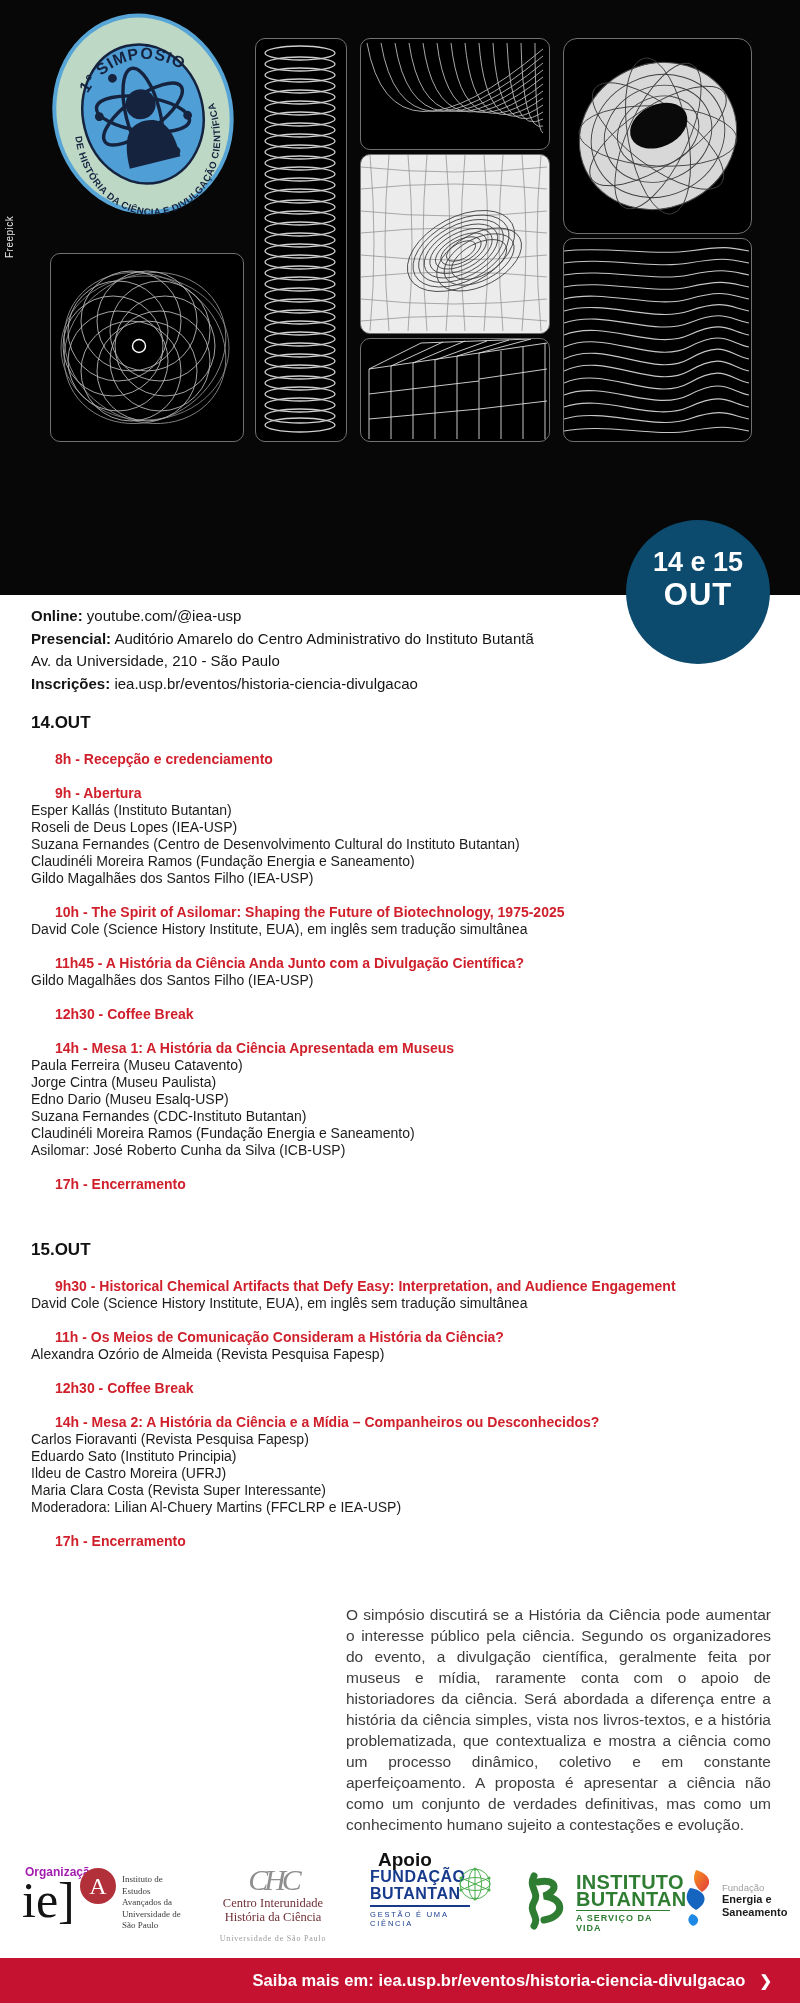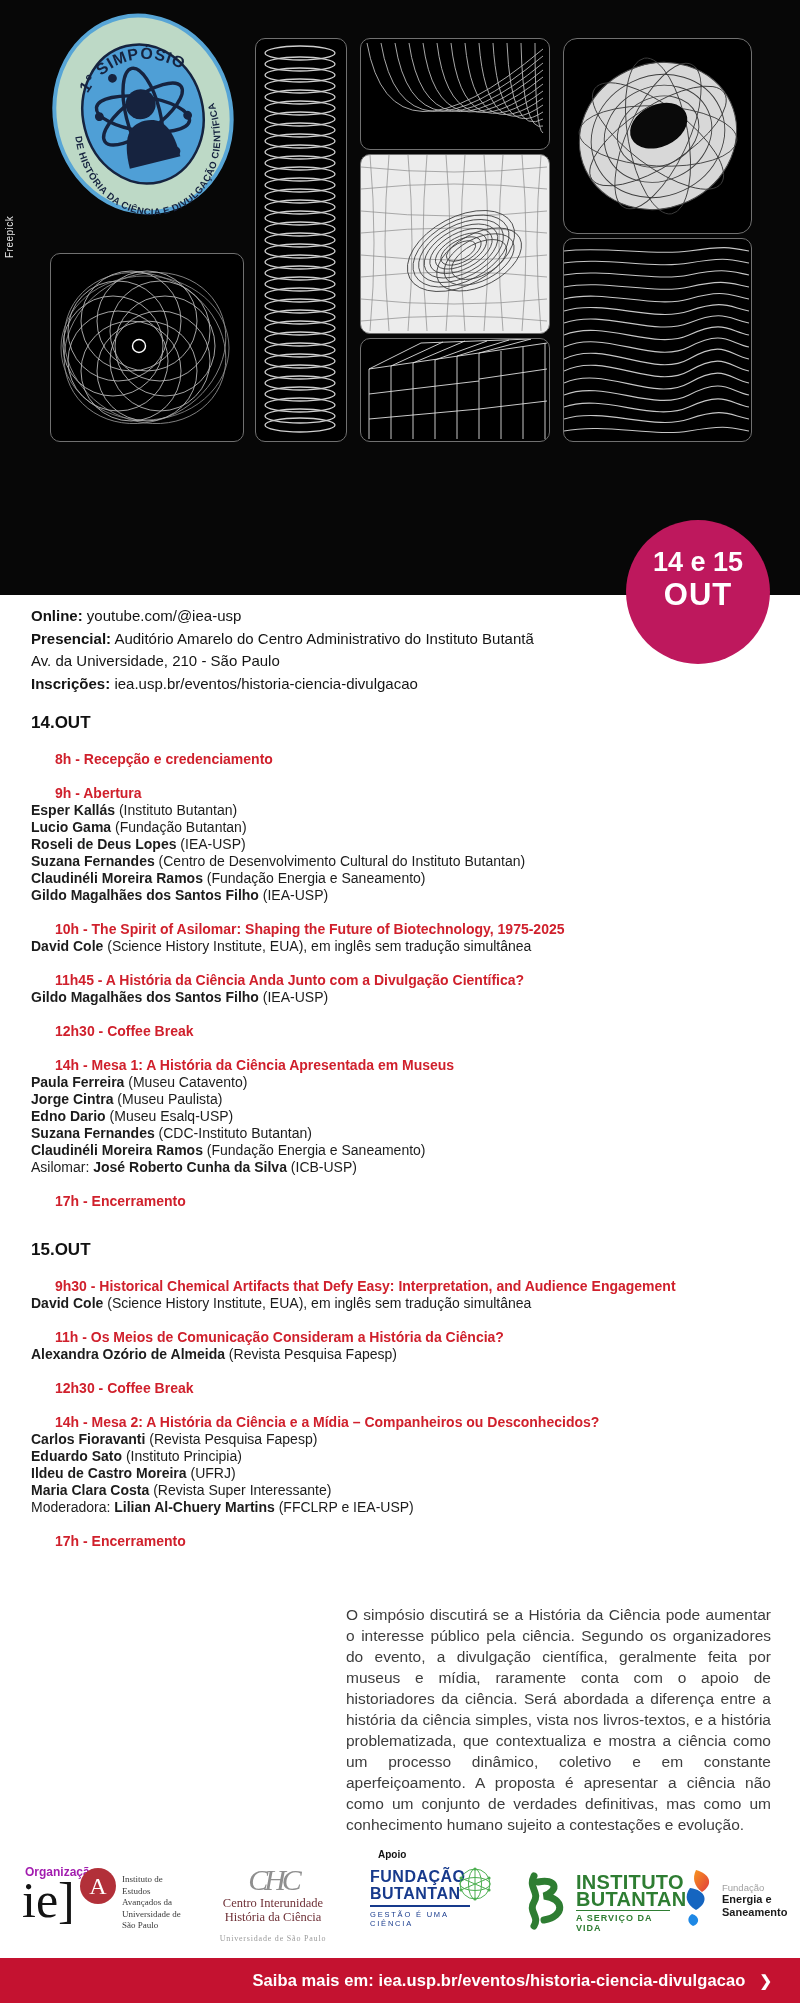--- a/index.html
+++ b/index.html
@@ -12,46 +12,46 @@
   .panel svg{display:block;}
   .credit{position:absolute;left:4px;top:258px;color:#e8e8e8;font-size:10px;letter-spacing:.5px;
           transform:rotate(-90deg);transform-origin:left top;}
   .badge-wrap{position:absolute;left:48px;top:8px;width:190px;height:214px;}
 
   .hero-title{position:absolute;left:29px;top:476px;color:#ffffff;font-weight:bold;
               font-size:35px;line-height:48px;letter-spacing:.2px;}
 
   
   .date-circle{position:absolute;left:626px;top:520px;width:144px;height:144px;border-radius:50%;
-               background:#be185d;color:#fff;text-align:center;z-index:6;}
+               background:#0c4a6e;color:#fff;text-align:center;z-index:6;}
   .date-circle .l1{font-size:27px;font-weight:bold;padding-top:27px;line-height:30px;}
   .date-circle .l2{font-size:31px;font-weight:bold;line-height:36px;letter-spacing:1px;}
 
   
   .info{position:absolute;left:31px;top:605px;font-size:15px;line-height:22.5px;color:#141414;width:600px;}
   .info b{font-weight:bold;}
 
   
   .day{position:absolute;left:31px;width:740px;}
   .day1{top:713px;}
   .day2{top:1240px;}
   .day-label{font-size:17px;font-weight:bold;color:#111;margin:0 0 18px 0;}
   .block{margin-top:17px;}
   .block:first-of-type{margin-top:0;}
   .session-title{color:#d0202c;font-weight:bold;font-size:14px;line-height:17px;margin-left:24px;}
   .person{font-size:14px;line-height:17px;color:#1c1c1c;}
-  .person b{font-weight:bold;}
+  .person b{font-weight:normal;}
 
   
   .about{position:absolute;left:346px;top:1604px;width:425px;font-size:15.5px;line-height:21px;
          text-align:justify;color:#3d3d3d;}
 
   
   .org-label{position:absolute;left:25px;top:1865px;font-size:12px;font-weight:bold;color:#a21caf;}
-  .apoio-label{position:absolute;left:378px;top:1849px;font-size:10px;font-weight:bold;color:#111;}
+  .apoio-label{position:absolute;left:378px;top:1849px;font-size:19px;font-weight:bold;color:#111;}
 
   .logo{position:absolute;}
 
   
   .iea{left:22px;top:1868px;width:180px;height:70px;}
   .iea .mark{position:absolute;left:0;top:2px;font-family:"Liberation Serif",serif;font-size:50px;color:#141414;line-height:60px;}
   .iea .acirc{position:absolute;left:58px;top:0;width:36px;height:36px;border-radius:50%;background:#b23039;
               color:#fff;text-align:center;font-family:"Liberation Serif",serif;font-size:24px;line-height:36px;}
   .iea .txt{position:absolute;left:100px;top:6px;font-size:9px;line-height:11.5px;color:#3a3a3a;font-family:"Liberation Serif",serif;}
 
@@ -345,21 +345,20 @@
 
   <div class="day day1">
     <div class="day-label">14.OUT</div>
     <div class="blocks">
         <div class="block">
           <div class="session-title">8h - Recepção e credenciamento</div>
         </div>
         <div class="block">
           <div class="session-title">9h - Abertura</div>
           <div class="person"><b>Esper Kallás</b><span> (Instituto Butantan)</span></div>
-          <div class="person"><b>Lucio Gama</b><span> (Fundação Butantan)</span></div>
           <div class="person"><b>Roseli de Deus Lopes</b><span> (IEA-USP)</span></div>
           <div class="person"><b>Suzana Fernandes</b><span> (Centro de Desenvolvimento Cultural do Instituto Butantan)</span></div>
           <div class="person"><b>Claudinéli Moreira Ramos</b><span> (Fundação Energia e Saneamento)</span></div>
           <div class="person"><b>Gildo Magalhães dos Santos Filho</b><span> (IEA-USP)</span></div>
         </div>
         <div class="block">
           <div class="session-title">10h - The Spirit of Asilomar: Shaping the Future of Biotechnology, 1975-2025</div>
           <div class="person"><b>David Cole</b><span> (Science History Institute, EUA), em inglês sem tradução simultânea</span></div>
         </div>
         <div class="block">

